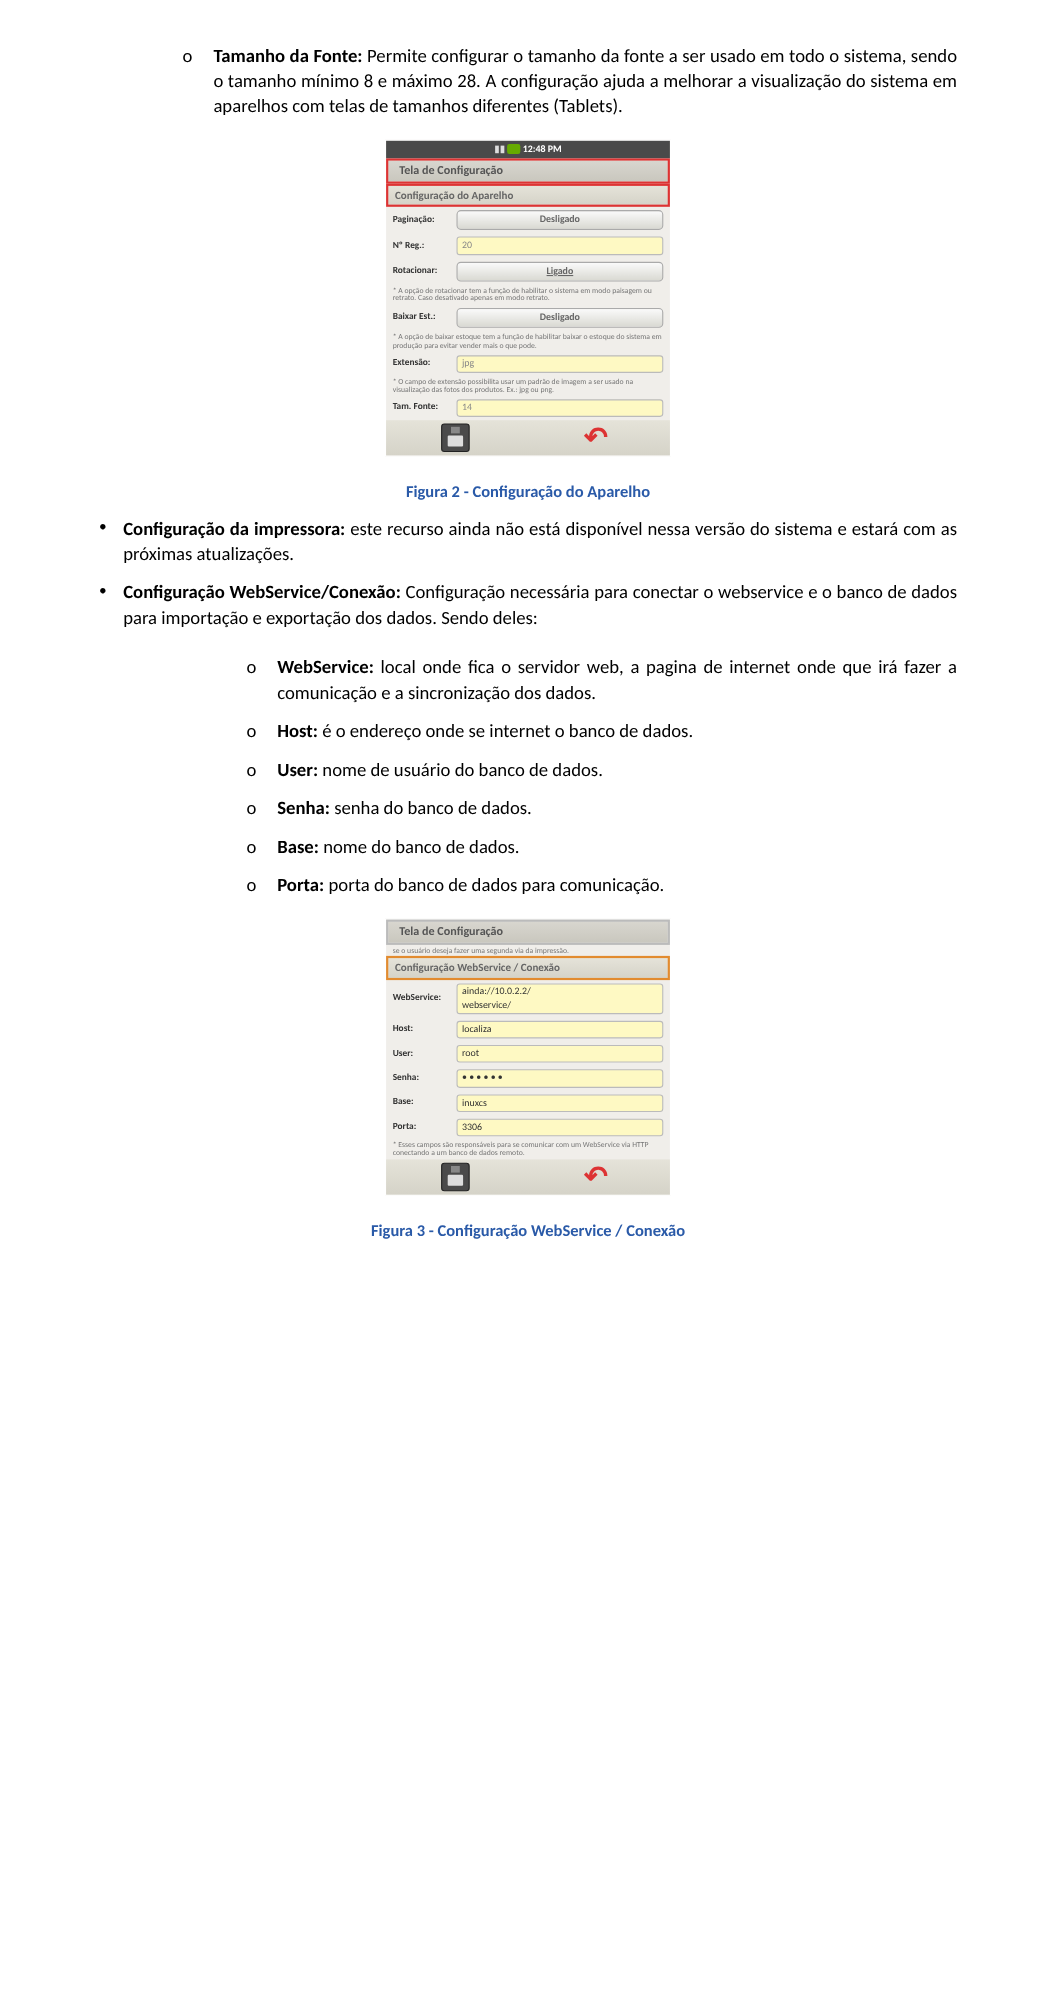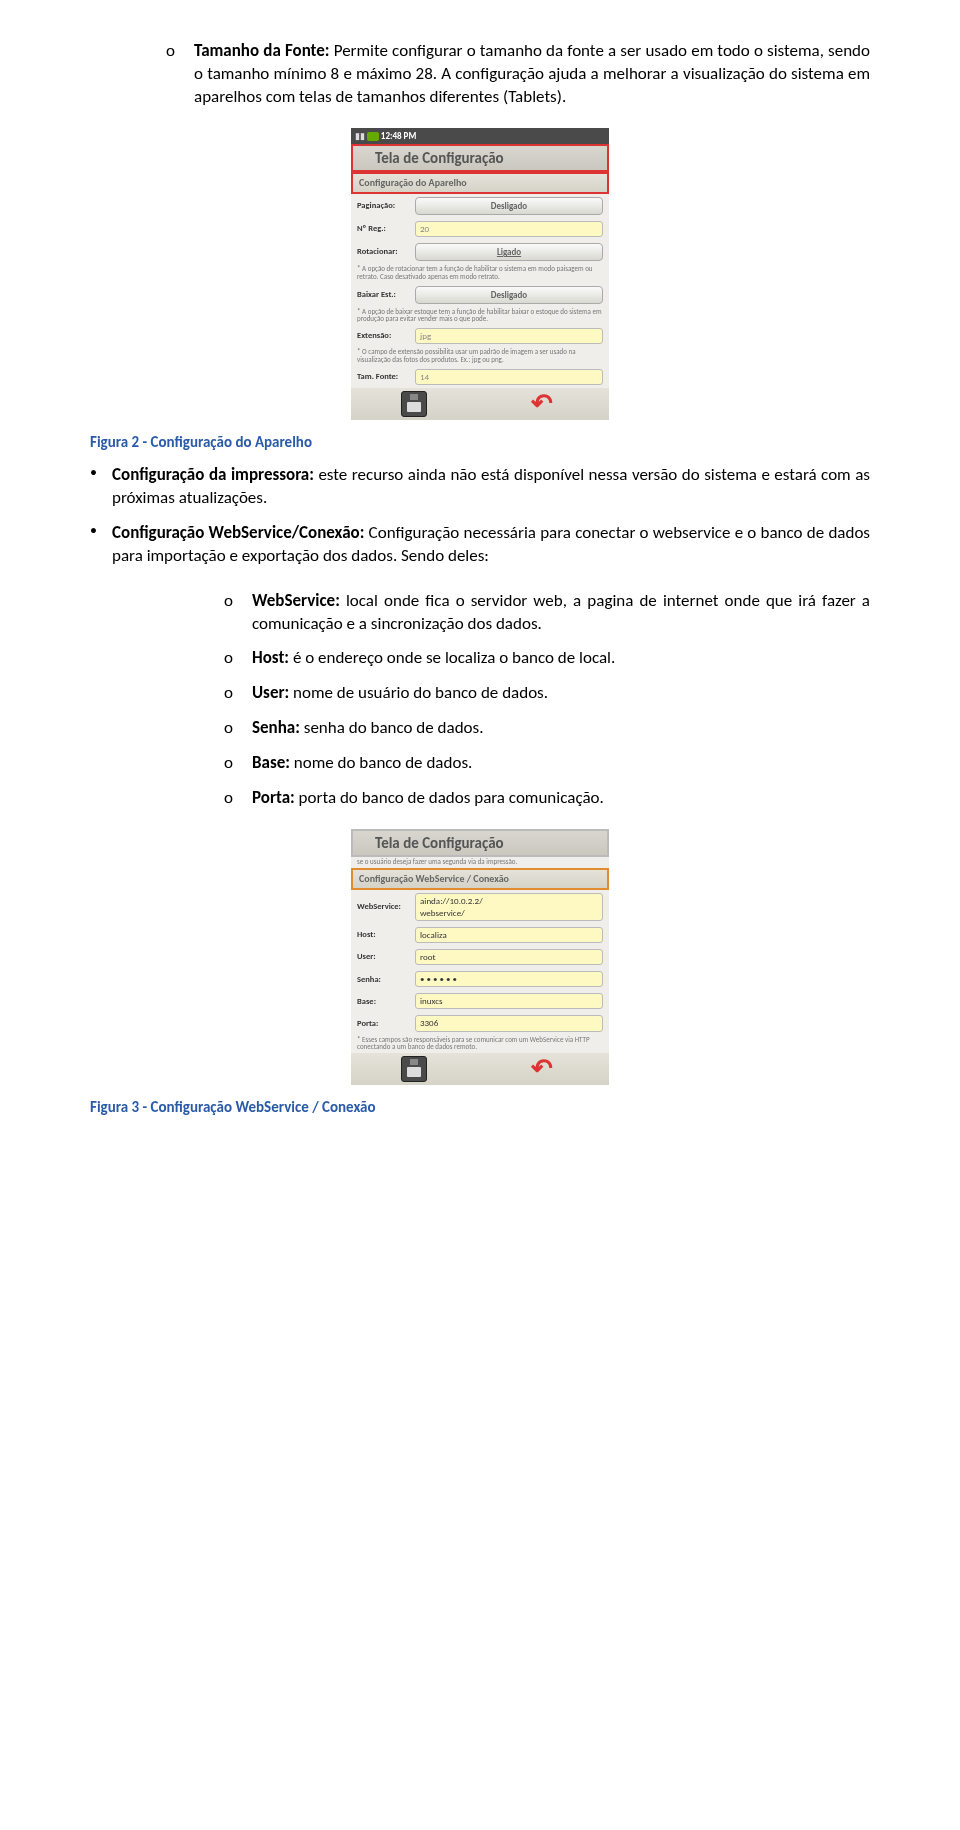--- a/index.html
+++ b/index.html
@@ -14,48 +14,48 @@
     line-height: 1.35;
   }
   .para { text-align: justify; margin-bottom: 6px; }
   .bullet-row { display: flex; margin-bottom: 6px; }
   .bullet-mark { width: 28px; flex-shrink: 0; text-align: left; }
   .bullet-body { flex: 1; text-align: justify; }
   .dot-mark { width: 22px; flex-shrink: 0; font-size: 14px; }
   .indent-o { padding-left: 76px; }
   .indent-dot { padding-left: 0; }
   .indent-o2 { padding-left: 134px; }
-  .caption { color: #2a5aa8; text-align: left; font-weight: bold; font-size: 15px; margin: 8px 0 12px 0; }
+  .caption { color: #2a5aa8; text-align: center; font-weight: bold; font-size: 15px; margin: 20px 0 12px 0; }
   .bold { font-weight: bold; }
   .img-wrap { text-align: center; margin: 12px 0 4px 0; }
 
   
   .shot1 {
     display: inline-block;
     width: 260px;
     border: 1px solid #fff;
     background: #f0eeea;
     font-size: 8.5px;
     color: #444;
     text-align: left;
   }
   .statusbar {
     background: #4a4a4a;
     color: #ddd;
-    text-align: left;
+    text-align: center;
     padding: 2px 4px;
     font-size: 9px;
   }
   .statusbar .time { color:#fff; font-weight:bold; }
   .redband {
     background: linear-gradient(#d8d6cf,#c9c7be);
     border: 2px solid #d33;
-    padding: 2px 22px;
+    padding: 2px 10px;
     font-weight: bold;
-    font-size: 15px;
+    font-size: 11px;
     color: #555;
   }
   .redband2 {
     background: linear-gradient(#e5e3d9,#d5d3c8);
     border: 2px solid #d33;
     padding: 2px 6px;
     font-weight: bold;
     font-size: 10px;
     color: #666;
   }
@@ -209,21 +209,21 @@
 
 <div class="bullet-row indent-o2">
   <div class="bullet-mark">o</div>
   <div class="bullet-body para">
     <span class="bold">WebService:</span><span> local onde fica o servidor web, a pagina de internet onde que irá fazer a comunicação e a sincronização dos dados.</span>
   </div>
 </div>
 <div class="bullet-row indent-o2">
   <div class="bullet-mark">o</div>
   <div class="bullet-body para">
-    <span class="bold">Host:</span><span> é o endereço onde se localiza o banco de local.</span>
+    <span class="bold">Host:</span><span> é o endereço onde se internet o banco de dados.</span>
   </div>
 </div>
 <div class="bullet-row indent-o2">
   <div class="bullet-mark">o</div>
   <div class="bullet-body para">
     <span class="bold">User:</span><span> nome de usuário do banco de dados.</span>
   </div>
 </div>
 <div class="bullet-row indent-o2">
   <div class="bullet-mark">o</div>

